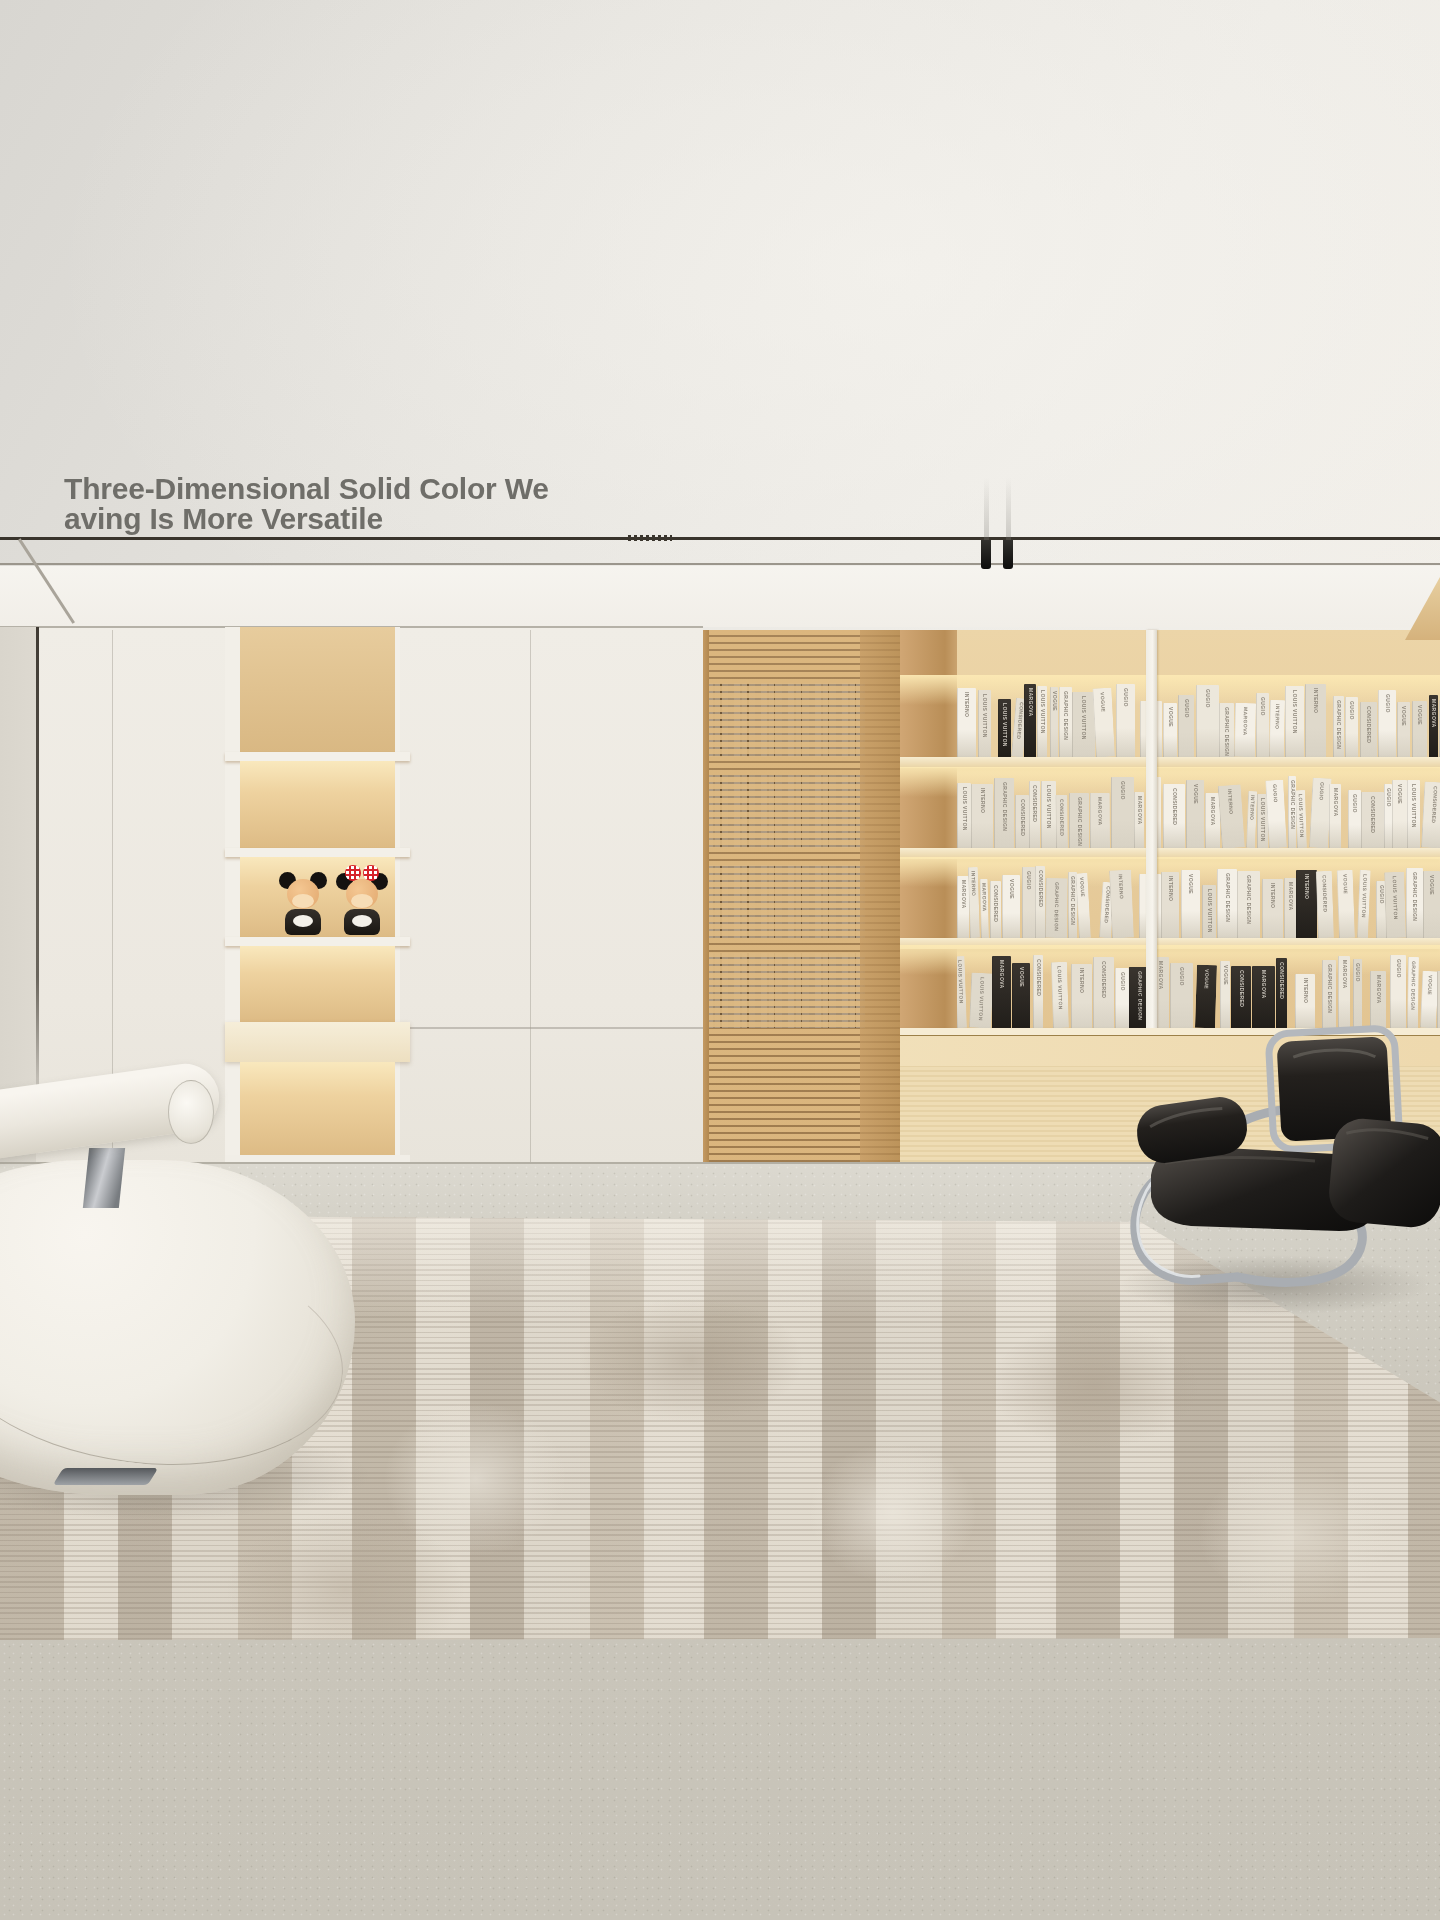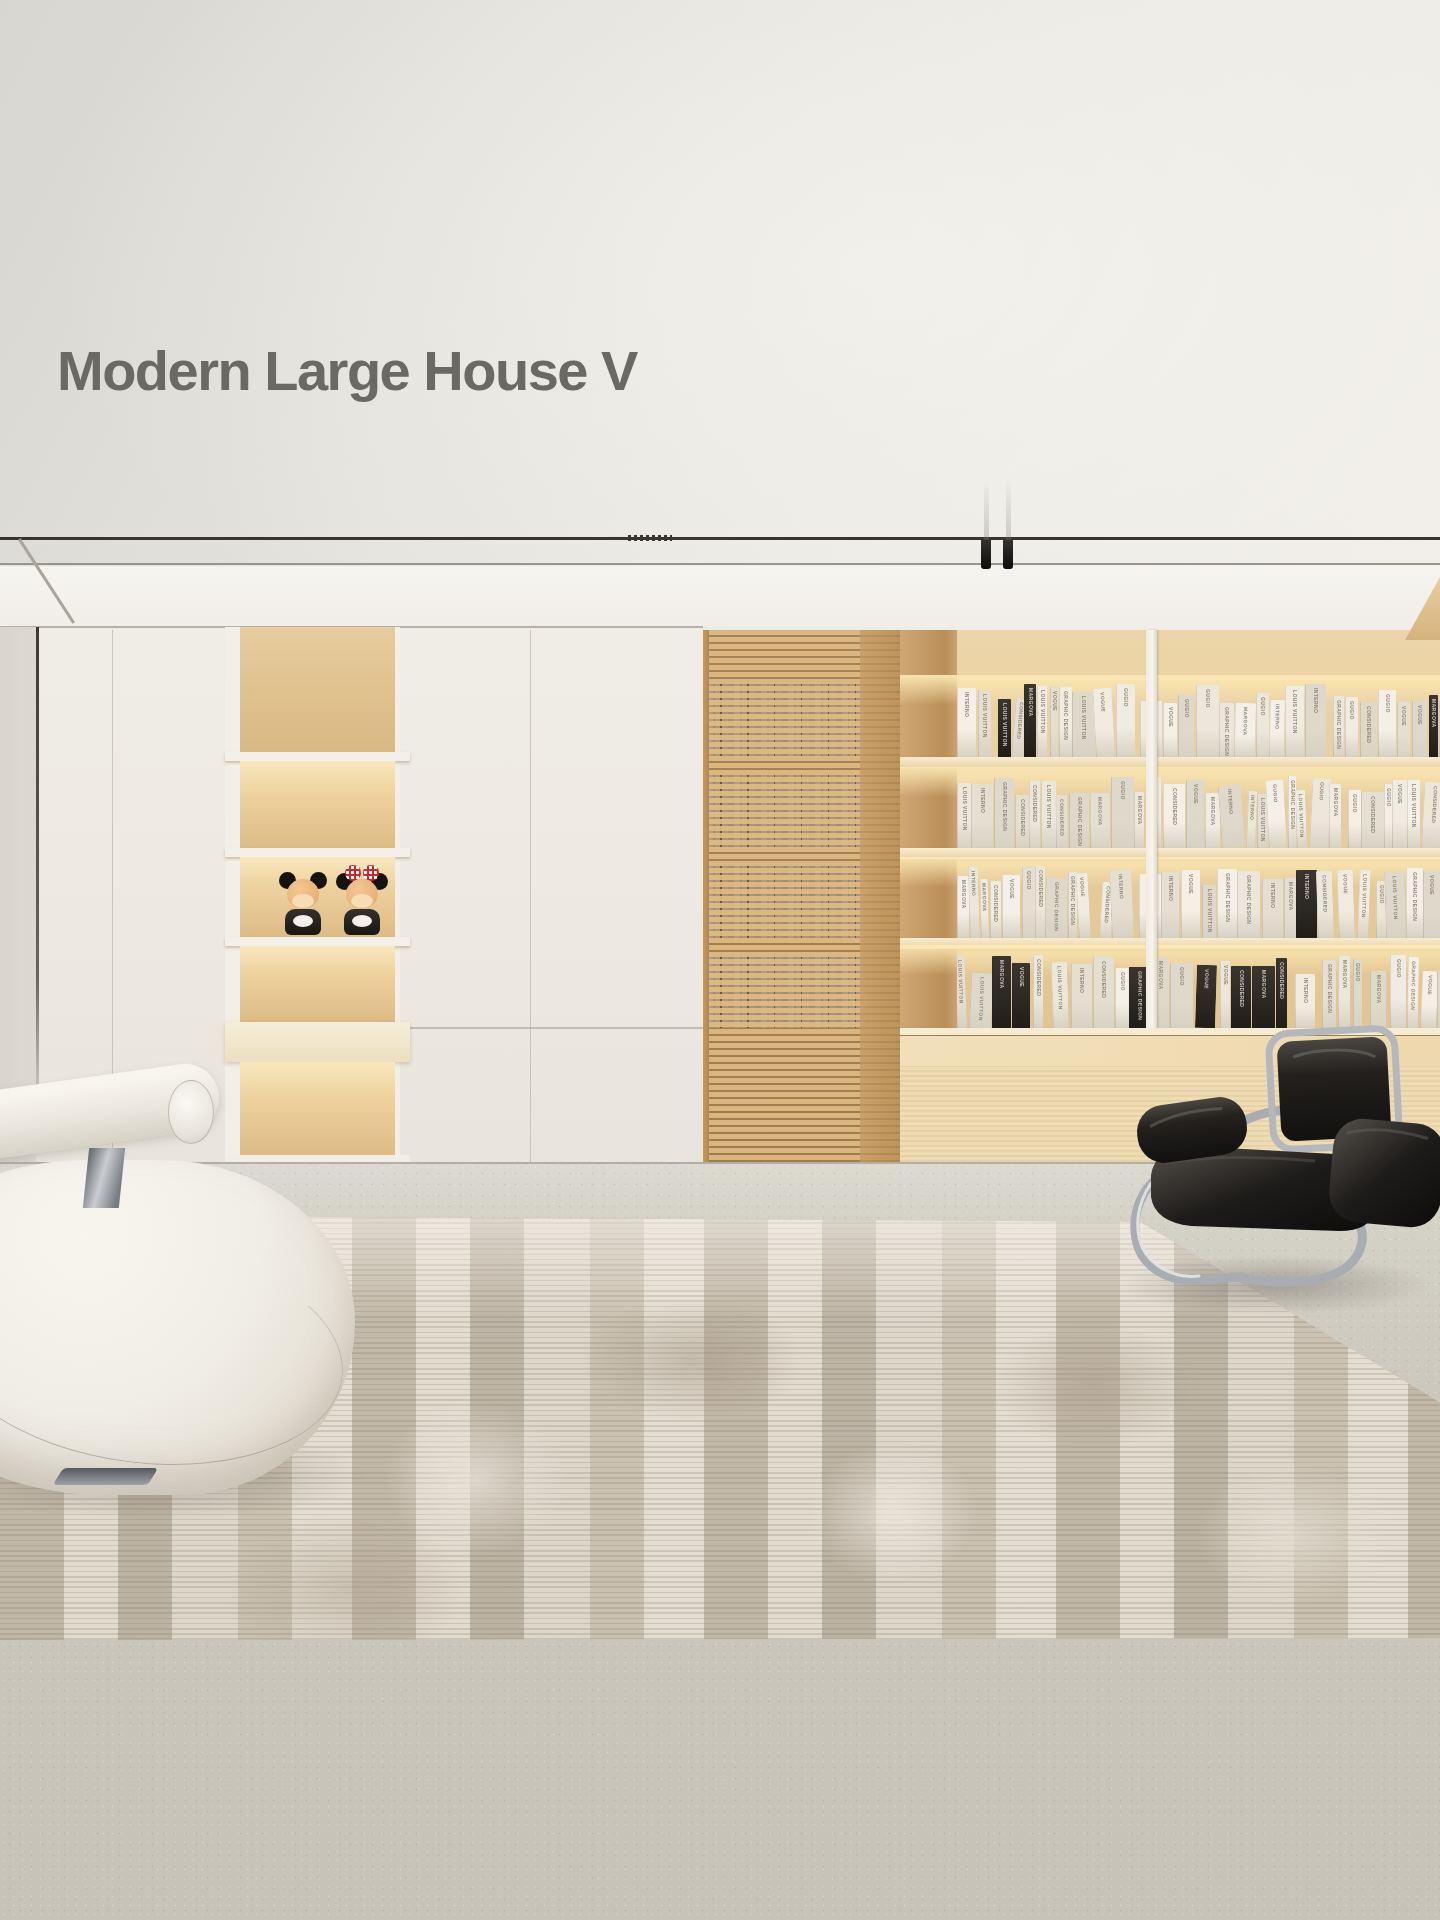--- a/index.html
+++ b/index.html
@@ -613,16 +613,19 @@
     <path d="M80 138 Q140 128 230 136" stroke="#5a554f" stroke-width="3" fill="none" opacity=".5"></path>
 
     <rect x="52" y="76" width="110" height="58" rx="27" fill="url(#leather)" transform="rotate(-8 107 105)"></rect>
     <path d="M66 96 Q95 84 140 88" stroke="#6e6a64" stroke-width="3" fill="none" opacity=".55" transform="rotate(-8 107 105)"></path>
 
     <rect x="246" y="96" width="112" height="104" rx="30" fill="url(#leather2)" transform="rotate(5 302 148)"></rect>
     <path d="M258 112 Q290 100 340 110" stroke="#63605a" stroke-width="3" fill="none" opacity=".5" transform="rotate(5 302 148)"></path>
   </svg>
 
   <div class="abs title">
-    <div>Modern Large House V</div>
   </div>
+  <div class="abs subtitle">
+    <div>Three-Dimensional Solid Color We</div>
+    <div>aving Is More Versatile</div>
+  </div>
 
 </div>
 
 </body></html>

